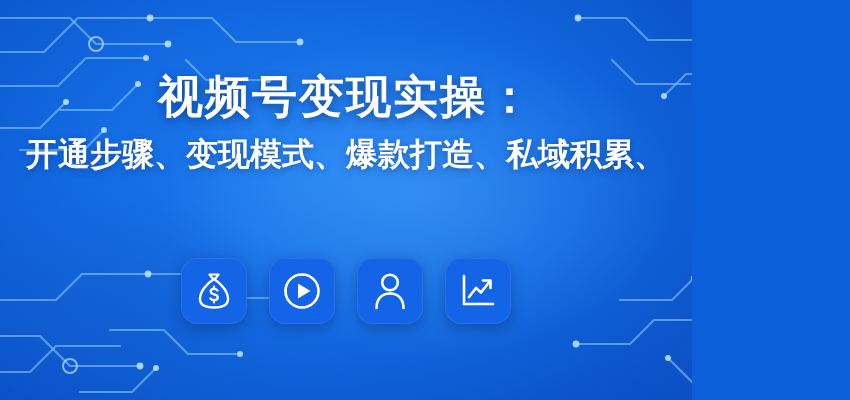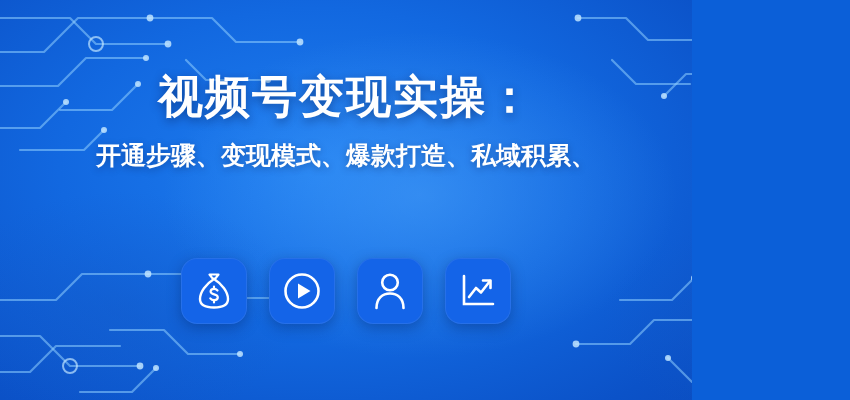--- a/index.html
+++ b/index.html
@@ -31,23 +31,23 @@
     margin-top:74px;
     color:#ffffff;
     font-size:45px;
     font-weight:bold;
     letter-spacing:2px;
     line-height:1;
     text-shadow:0 3px 10px rgba(0,20,70,.45);
     white-space:nowrap;
   }
   .subtitle{
-    margin-top:17px;
+    margin-top:11px;
     color:#ffffff;
-    font-size:25px;
+    font-size:32px;
     font-weight:bold;
     line-height:1.52;
     text-align:right;
     white-space:nowrap;
     text-shadow:0 2px 7px rgba(0,20,70,.35);
   }
   .sub-line{display:block;}
 
   #icon-row{
     position:absolute;left:0;right:0;top:258px;

